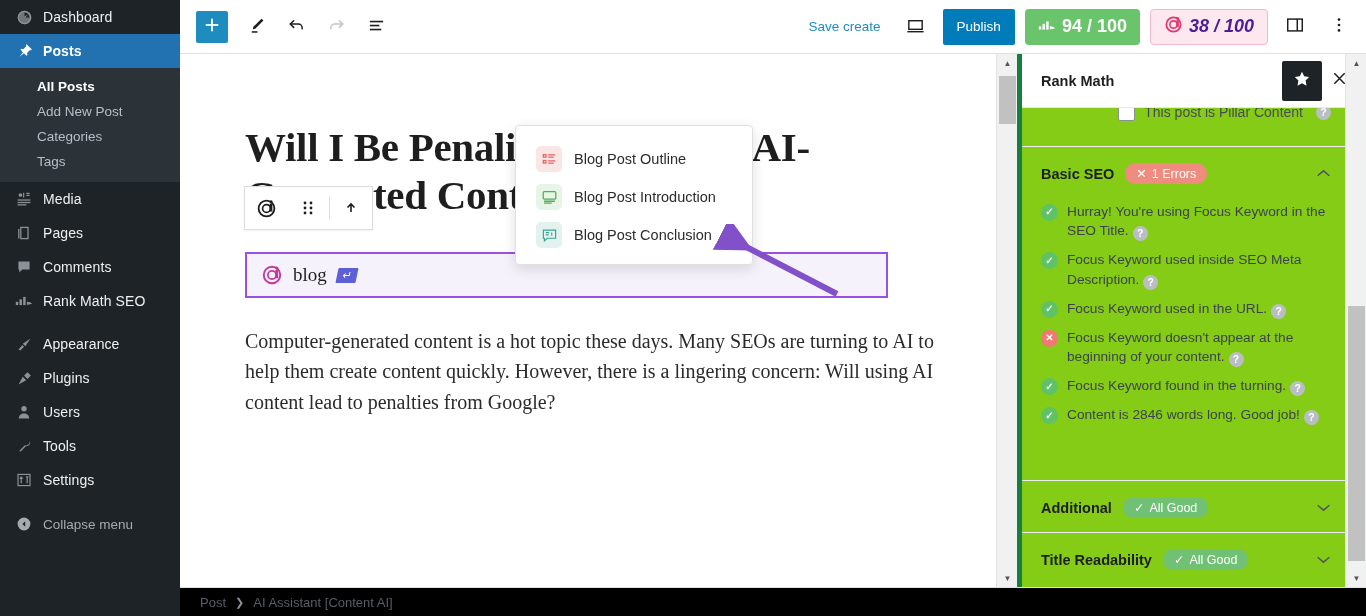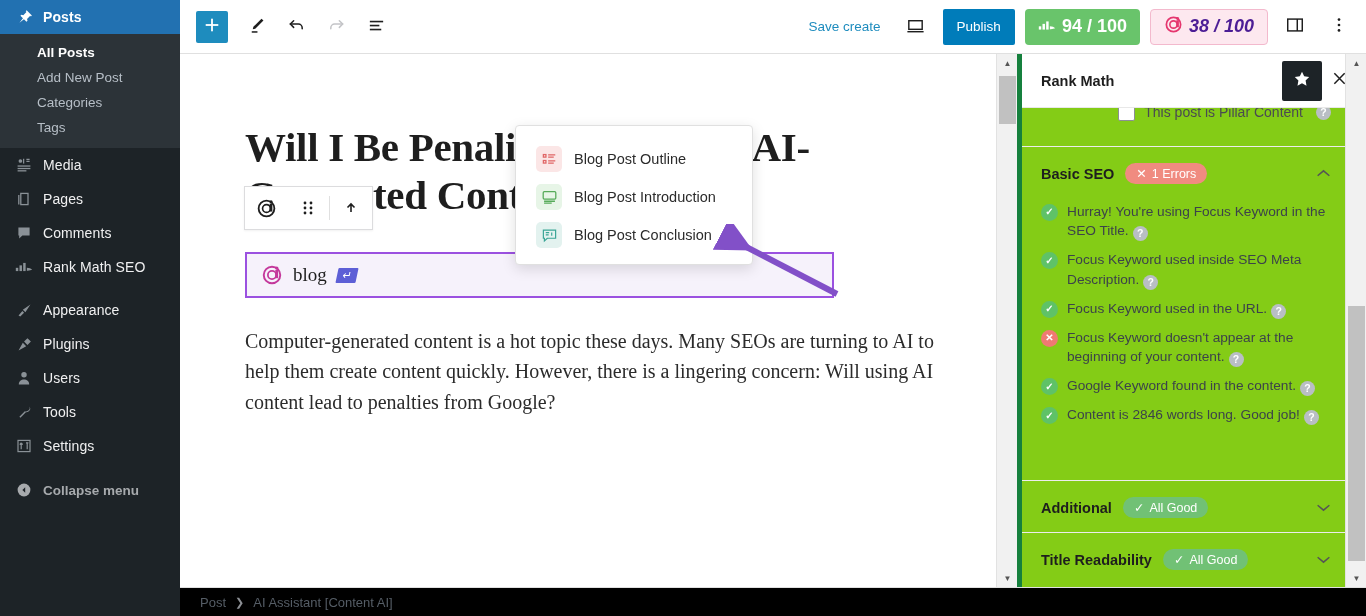--- a/index.html
+++ b/index.html
@@ -49,21 +49,21 @@
     font-size: 13.5px; color: #b7bfc7; text-decoration: none;
   }
   .submenu a.cur { color: #fff; font-weight: 700; }
   .sep { height: 9px; }
   .collapse {
     display: flex; align-items: center; height: 34px;
     padding-left: 11px; color: #a7aaad; cursor: pointer;
     margin-top: 10px;
   }
   .collapse .mi { width: 26px; flex: 0 0 26px; display:flex; align-items:center; justify-content:center;}
-  .collapse .ml { margin-left: 6px; font-size: 13.5px; font-weight: bold; }
+  .collapse .ml { margin-left: 6px; font-size: 13.5px; }
 
   
   .gi { display: block; }
 
   
   #editor-header {
     position: absolute; left: 180px; top: 0;
     width: 1186px; height: 54px;
     background: #fff;
     border-bottom: 1px solid #e0e0e0;
@@ -145,21 +145,21 @@
     width: 42px; height: 42px;
     display: flex; align-items: center; justify-content: center;
     cursor: pointer; color: #1e1e1e;
   }
   #block-toolbar .div {
     width: 1px; height: 24px; background: #e0e0e0;
   }
   
   #ai-block {
     position: absolute; left: 65px; top: 198px;
-    width: 589px; height: 46px;
+    width: 643px; height: 46px;
     background: #f6f2fb;
     border: 2px solid #9b51e0;
     display: flex; align-items: center;
     padding-left: 14px; gap: 10px;
     z-index: 2;
   }
   #ai-block .bt {
     font-family: "Liberation Serif", serif;
     font-size: 19px; color: #1e1e1e;
   }
@@ -311,20 +311,30 @@
     padding-left: 20px; gap: 9px;
     font-size: 13px; color: #555d66;
   }
   #editor-footer .sepchev { color: #8c8f94; font-size: 11px; }
 </style>
 </head>
 <body>
 
 <div id="admin-sidebar">
 
+  <div class="menu-top">
+    <span class="mi">
+      <svg class="gi" width="17" height="17" viewBox="0 0 20 20" fill="#b5bcc2">
+        <path d="M10 2a8 8 0 100 16 8 8 0 000-16zm0 2a6 6 0 016 6H10V4z" opacity=".75"></path>
+        <circle cx="10" cy="10" r="7.2" fill="none" stroke="#b5bcc2" stroke-width="1.6"></circle>
+        <path d="M10.7 10.7l3-4.4-4.4 3z" fill="#b5bcc2"></path>
+      </svg>
+    </span>
+    <span class="ml">Dashboard</span>
+  </div>
 
   <div class="menu-top current">
     <span class="mi">
       <svg class="gi" width="16" height="16" viewBox="0 0 20 20" fill="#fff">
         <path d="M13.3 1.7l-1.1 1.1.9.9-4 4-2.3-.6-1.3 1.3 3.2 3.2-4.4 5.6 5.6-4.4 3.2 3.2 1.3-1.3-.6-2.3 4-4 .9.9 1.1-1.1z"></path>
       </svg>
     </span>
     <span class="ml">Posts</span>
   </div>
 
@@ -694,21 +704,21 @@
       <div class="rm-check">
         <span class="st good">✓</span>
         <span><span>Focus Keyword used in the URL.</span><span class="qm">?</span></span>
       </div>
       <div class="rm-check">
         <span class="st bad">✕</span>
         <span><span>Focus Keyword doesn't appear at the beginning of your content.</span><span class="qm">?</span></span>
       </div>
       <div class="rm-check">
         <span class="st good">✓</span>
-        <span><span>Google Keyword found in the content.</span><span class="qm">?</span></span>
+        <span><span>Focus Keyword found in the turning.</span><span class="qm">?</span></span>
       </div>
       <div class="rm-check">
         <span class="st good">✓</span>
         <span><span>Content is 2846 words long. Good job!</span><span class="qm">?</span></span>
       </div>
     </div>
 
     <div class="rm-row-divider" style="margin-top:38px;"></div>
 
     <div class="rm-section-head">

